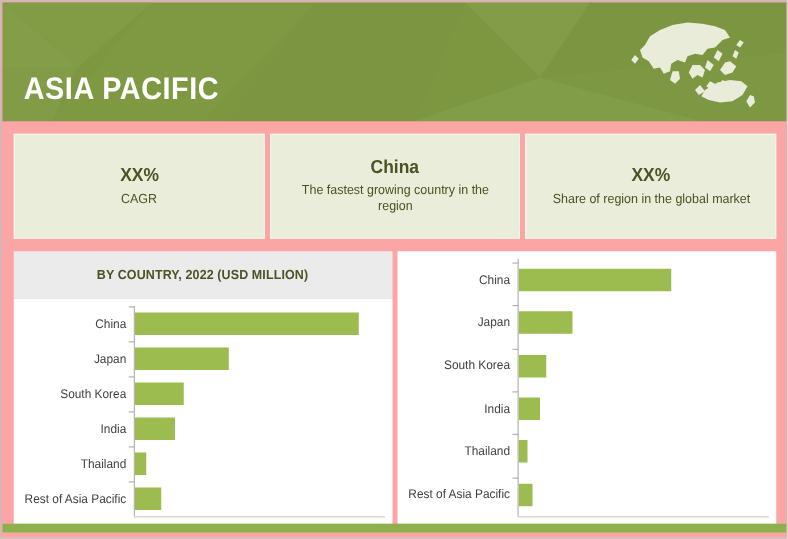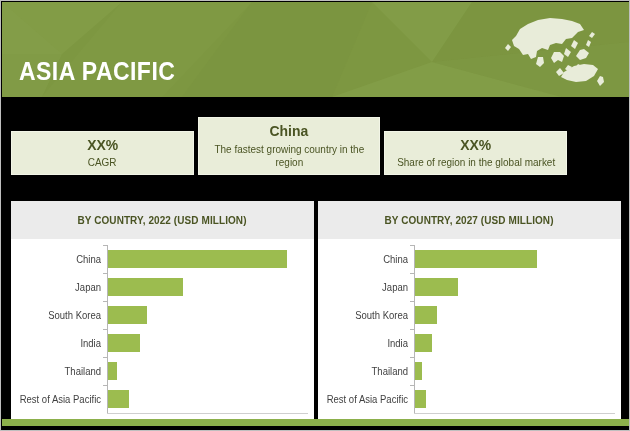--- a/index.html
+++ b/index.html
@@ -1,33 +1,33 @@
 <!DOCTYPE html>
 <html><head>
 <meta charset="utf-8">
 <style>
   html,body{margin:0;padding:0;background:#ffffff;}
   body{width:630px;height:431px;font-family:"Liberation Sans",sans-serif;}
 
   #page{position:relative;width:630px;height:431px;box-sizing:border-box;
-        border:1px solid #bfbfbf;background:#000000;overflow:hidden;}
+        border:1px solid #bfbfbf;background:#fca5a5;overflow:hidden;}
 
   
   #banner{position:absolute;left:1px;top:1px;width:628px;height:95px;
           background:#7d9741;overflow:hidden;}
   #banner .facets{position:absolute;inset:0;}
   #banner-title{position:absolute;left:17px;top:55px;margin:0;
        font-family:"Liberation Sans",sans-serif;font-weight:bold;
        font-size:25px;letter-spacing:.5px;color:#ffffff;
        transform:scaleX(.92);transform-origin:left center;white-space:nowrap;}
   #map-icon{position:absolute;right:18px;top:8px;width:120px;height:80px;}
 
   
-  #stats{position:absolute;left:10px;top:90px;width:556px;height:84px;
-         display:flex;gap:4px;align-items:flex-end;}
+  #stats{position:absolute;left:10px;top:106px;width:610px;height:84px;
+         display:flex;gap:4px;}
   .stat{flex:1 1 0;background:#e9edd9;border:1px solid #f2f5e7;
         display:flex;flex-direction:column;align-items:center;
         justify-content:center;text-align:center;padding:4px 6px;
         box-sizing:border-box;}
   .stat .big{font-size:15px;font-weight:bold;color:#4a5423;
         transform:scaleX(.93);letter-spacing:0;white-space:nowrap;
         line-height:1.25;margin-bottom:2px;}
   .stat .small{font-size:10.5px;color:#4a5423;line-height:1.3;
         transform:scaleX(.95);}
 
@@ -152,23 +152,20 @@
               <div class="cat">Rest of Asia Pacific</div>
               <div class="tick"></div>
               <div class="bar" style="width: 21.4286px;"></div>
             </div>
           </div>
         <div class="baseline"></div>
       </div>
     </div>
 
     <div class="panel">
-      <div class="panel-head">
-        <span>BY COUNTRY, 2027 (USD MILLION)</span>
-      </div>
       <div class="chart">
         <div class="axis"></div>
         <div class="rows">
             <div class="row">
               <div class="cat">China</div>
               <div class="tick"></div>
               <div class="bar" style="width: 121.951px;"></div>
             </div>
             <div class="row">
               <div class="cat">Japan</div>

